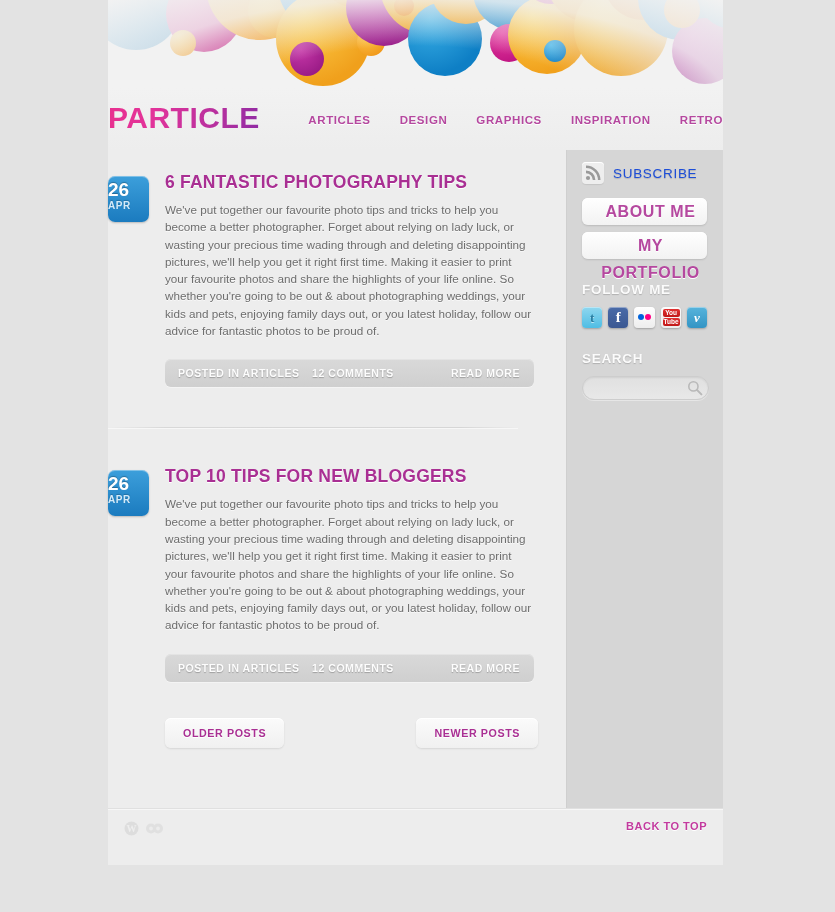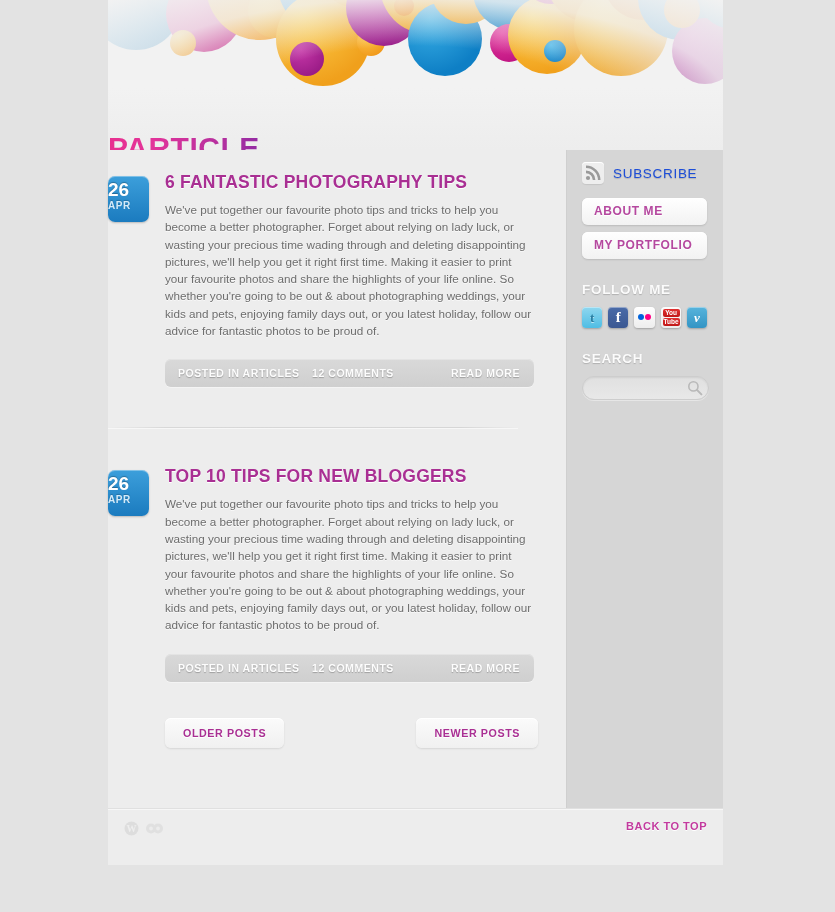--- a/index.html
+++ b/index.html
@@ -61,21 +61,20 @@
     position: absolute;
     left: 0;
     top: 13px;
     font-size: 30px;
     font-weight: bold;
     letter-spacing: .5px;
     background: linear-gradient(100deg, #e8318f 0%, #e2339a 30%, #b5309f 72%, #8f2ba4 100%);
     -webkit-background-clip: text;
     background-clip: text;
     color: transparent;
-    margin-top: 30px;
     -webkit-text-fill-color: transparent;
   }
   #mainnav {
     position: absolute;
     right: 0;
     top: 26px;
     display: flex;
     gap: 29px;
   }
   #mainnav a {
@@ -244,28 +243,29 @@
   .rss-ico svg { position: absolute; left: 3px; top: 3px; }
 
   .sbbtn {
     display: block;
     width: 100%;
     height: 27px;
     margin-bottom: 7px;
     border-radius: 6px;
     background: linear-gradient(#ffffff, #f2f2f2);
     box-shadow: 0 1px 2px rgba(0,0,0,.13), inset 0 1px 0 #fff;
-    font-size: 12px;
+    font-size: 16px;
     font-weight: bold;
     letter-spacing: .6px;
     color: #b5489f;
     text-decoration: none;
     line-height: 27px;
     padding-left: 12px;
     text-shadow: 0 1px 0 #fff;
+    text-align: center;
   }
 
   .sb-title {
     font-size: 13.5px;
     font-weight: bold;
     letter-spacing: .7px;
     color: #fbfbfb;
     text-shadow: 0 1px 1px rgba(150,150,150,.6);
     margin: 23px 0 10px 0;
   }
@@ -379,20 +379,27 @@
       <div class="balloon" style="left:496px;top:-56px;width:76px;height:76px;background:radial-gradient(circle at 32% 24%, #f9a52b, #ed8a13 74%);"></div>
       <div class="balloon" style="left:530px;top:-44px;width:84px;height:84px;background:radial-gradient(circle at 32% 24%, #3fb5ea, #0c7cc2 72%);"></div>
       <div class="balloon" style="left:564px;top:18px;width:66px;height:66px;background:radial-gradient(circle at 32% 24%, #c93bb0, #9a1c8b 74%);"></div>
       <div class="balloon" style="left:556px;top:-8px;width:36px;height:36px;background:radial-gradient(circle at 32% 24%, #f9a52b, #ee8a14 78%);"></div>
       <div class="balloon" style="left:592px;top:-30px;width:58px;height:58px;background:radial-gradient(circle at 32% 24%, #3fb5ea, #0d7ec4 74%);"></div>
       <div class="bg-fade"></div>
     </div>
 
     <div id="brandrow">
       <a id="logo" href="#">PARTICLE</a>
+      <nav id="mainnav">
+        <a href="#">ARTICLES</a>
+        <a href="#">DESIGN</a>
+        <a href="#">GRAPHICS</a>
+        <a href="#">INSPIRATION</a>
+        <a href="#">RETRO</a>
+      </nav>
     </div>
 
     <div id="columns">
 
       <main id="content">
 
         <article class="post">
           <div class="datebox">
             <span class="d">26</span>
             <span class="m">APR</span>

